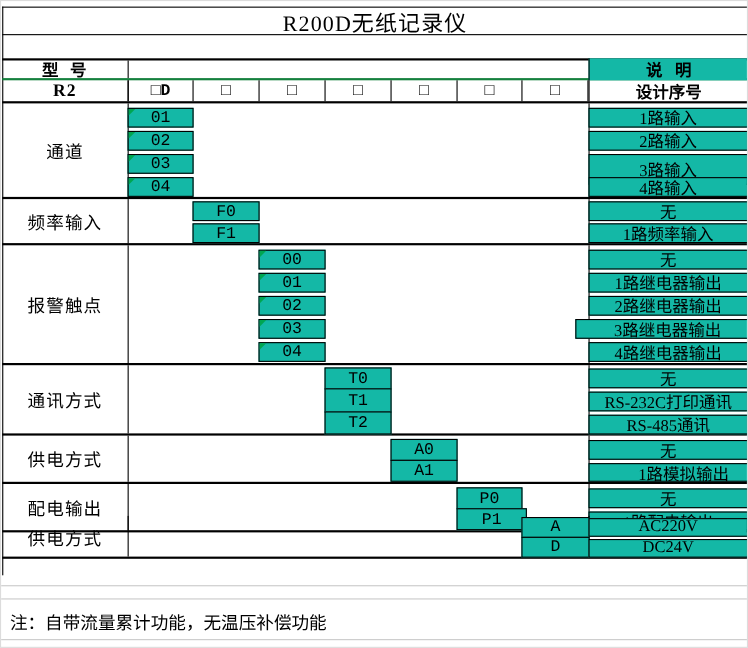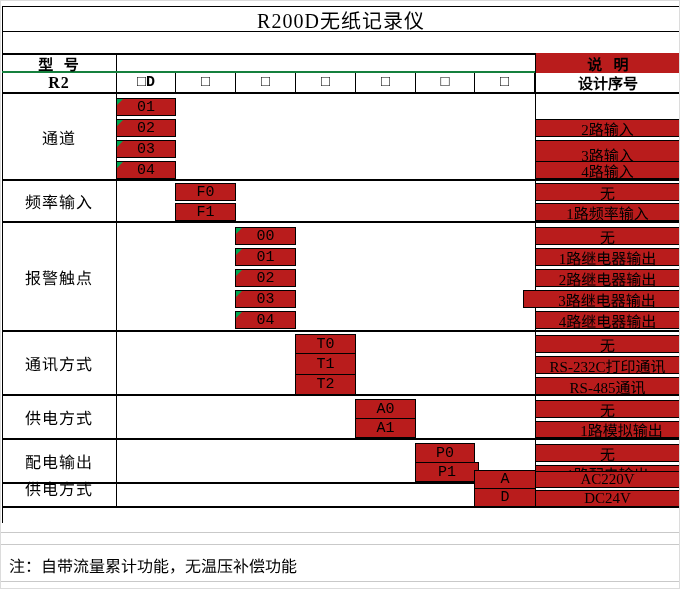--- a/index.html
+++ b/index.html
@@ -15,21 +15,21 @@
   .title{font-size:20px;letter-spacing:1px}
   .hdr{font-weight:bold;font-size:15px;white-space:pre}
   .lbl{position:absolute;left:0;top:0;height:100%;width:115px;
        border-right:1px solid #000;display:flex;align-items:center;
        justify-content:center;font-size:16px;letter-spacing:1px}
   .r2c{position:absolute;top:0;height:100%;border-left:1px solid #000;
        display:flex;align-items:center;justify-content:center;
        font-weight:bold;font-size:15px;
        font-family:"Liberation Mono","DejaVu Sans Mono",monospace}
   .box{position:absolute;border:1px solid #000;display:flex;
-       align-items:center;justify-content:center;background:#b91c1c}
+       align-items:center;justify-content:center;background:#14b8a6}
   .code{font-size:15px;font-family:"Liberation Mono","DejaVu Sans Mono",monospace}
   .desc{font-size:15px}
   .dline{position:absolute;left:533px;top:0;width:1px;height:100%;background:#000}
   .gm{position:absolute;top:0;left:0;width:0;height:0;
       border-top:6px solid #00a651;border-right:6px solid transparent}
   .note{position:absolute;left:1px;top:550px;width:678px;height:28px;
         display:flex;align-items:center;padding-left:7px;font-size:16px}
 </style>
 </head>
 <body>
@@ -60,20 +60,21 @@
     <div class="r2c" style="left:533px;width:145px;font-family:'Liberation Serif','DejaVu Serif',serif">设计序号</div>
   </div>
 
   <div class="band" style="top:93px;height:87px;border-bottom:2px solid #000">
     <div class="lbl">通道</div>
     <div class="dline"></div>
     <div class="box code" style="left:114px;top:4px;width:60px;height:18px">01<span class="gm"></span></div>
     <div class="box code" style="left:114px;top:25px;width:60px;height:18px">02<span class="gm"></span></div>
     <div class="box code" style="left:114px;top:46px;width:60px;height:18px">03<span class="gm"></span></div>
     <div class="box code" style="left:114px;top:67px;width:60px;height:18px">04<span class="gm"></span></div>
+    <div class="box desc" style="left:533px;top:4px;width:145px;height:18px">1路输入</div>
     <div class="box desc" style="left:533px;top:25px;width:145px;height:18px">2路输入</div>
     <div class="box desc" style="left:533px;top:46px;width:145px;height:28px">3路输入</div>
     <div class="box desc" style="left:533px;top:67px;width:145px;height:18px">4路输入</div>
   </div>
 
   <div class="band" style="top:180px;height:42px;border-bottom:2px solid #000">
     <div class="lbl">频率输入</div>
     <div class="dline"></div>
     <div class="box code" style="left:173px;top:2px;width:61px;height:18px">F0</div>
     <div class="box code" style="left:173px;top:22px;width:61px;height:18px">F1</div>

